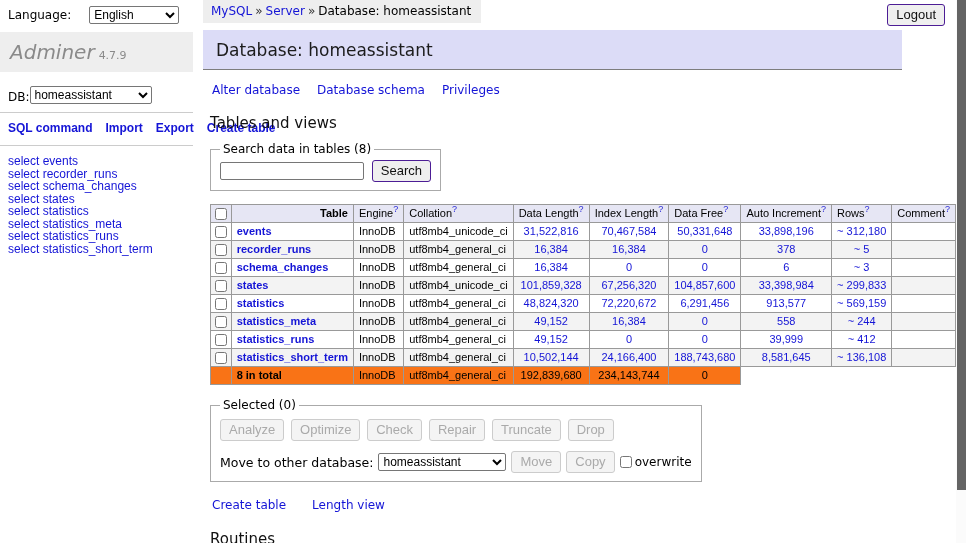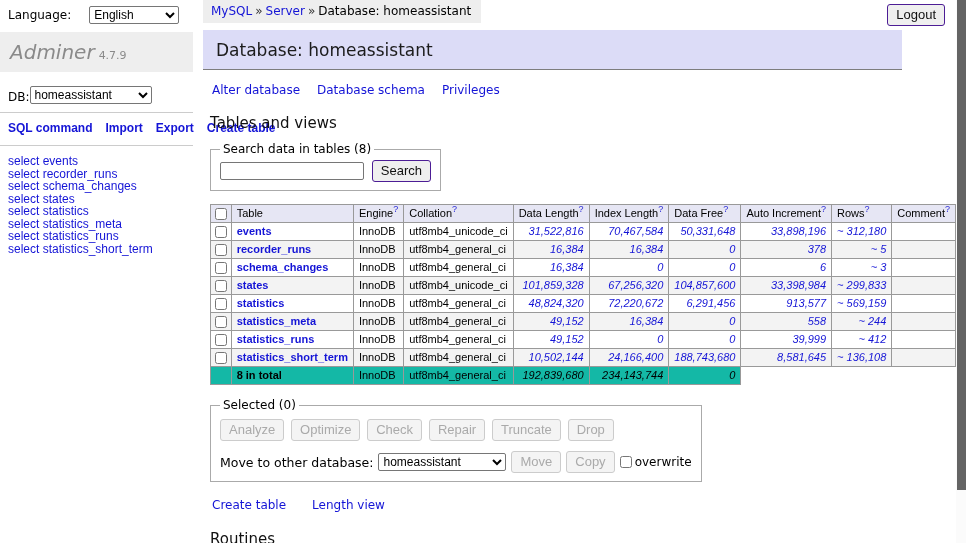--- a/index.html
+++ b/index.html
@@ -46,29 +46,29 @@
   h3{font-weight:normal;font-size:15px;color:#111;}
   .h-tables{margin:17px 0 0 7px;}
   fieldset{display:inline-block;border:1px solid #aaa;margin:10px 0 0 7px;padding:4px 9px 8px 9px;}
   legend{font-size:12px;padding:0 3px;}
   .search-input{width:144px;height:18px;border:1px solid #767676;border-radius:2px;font-family:"Liberation Sans",sans-serif;font-size:12px;padding:0 3px;margin-right:4px;}
 
   
   table{border-collapse:collapse;margin:13px 0 0 7px;font-family:"Liberation Sans",sans-serif;font-size:11px;table-layout:fixed;}
   th,td{border:1px solid var(--border);padding:2px 5px;height:18px;white-space:nowrap;overflow:hidden;line-height:13px;}
   thead th{background:var(--thead-bg);font-weight:normal;text-align:left;}
-  thead th.col-table{font-weight:normal;text-align:left;}
+  thead th.col-table{font-weight:bold;text-align:right;}
   sup.help{font-size:9px;vertical-align:super;line-height:0;}
   sup.help a{color:#2b2bd6;}
   td.c,th.c{text-align:center;padding:1px 2px;}
   td.name a{font-weight:bold;}
-  td.num{text-align:right;font-style:italic;}
+  td.num{text-align:center;}
   td.num a{display:block;}
   tbody tr:nth-child(even){background:var(--stripe);}
-  tr.total td{background:#14b8a6;}
+  tr.total td{background:#f97316;}
   tr.total td.num{color:#000;}
   tr.total td.lbl{font-weight:bold;}
   tr.total td.void{border:none;background:#fff;}
   input[type=checkbox]{width:12px;height:12px;vertical-align:middle;}
 
   
   .selected-fs{margin-top:13px;min-width:408px;}
   .sel-buttons{padding:3px 0 2px 0;}
   .sel-buttons button{margin-right:3px;}
   .move-row{margin-top:8px;display:flex;align-items:center;gap:5px;font-size:12.5px;}

